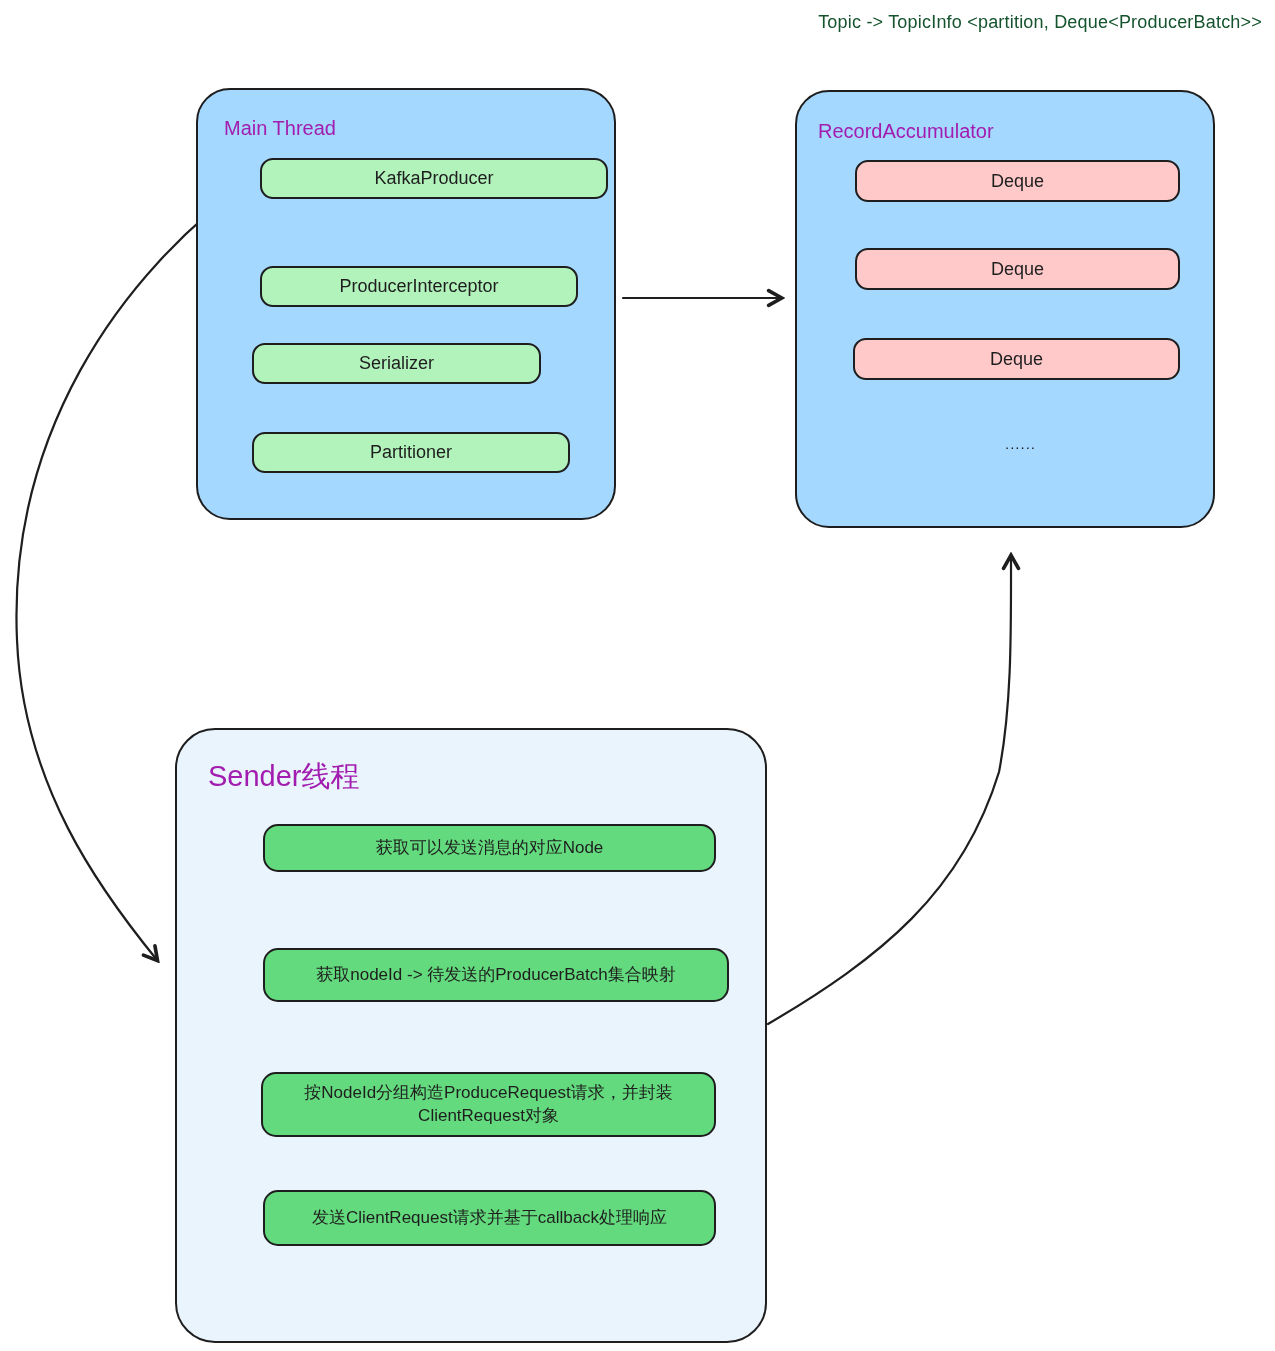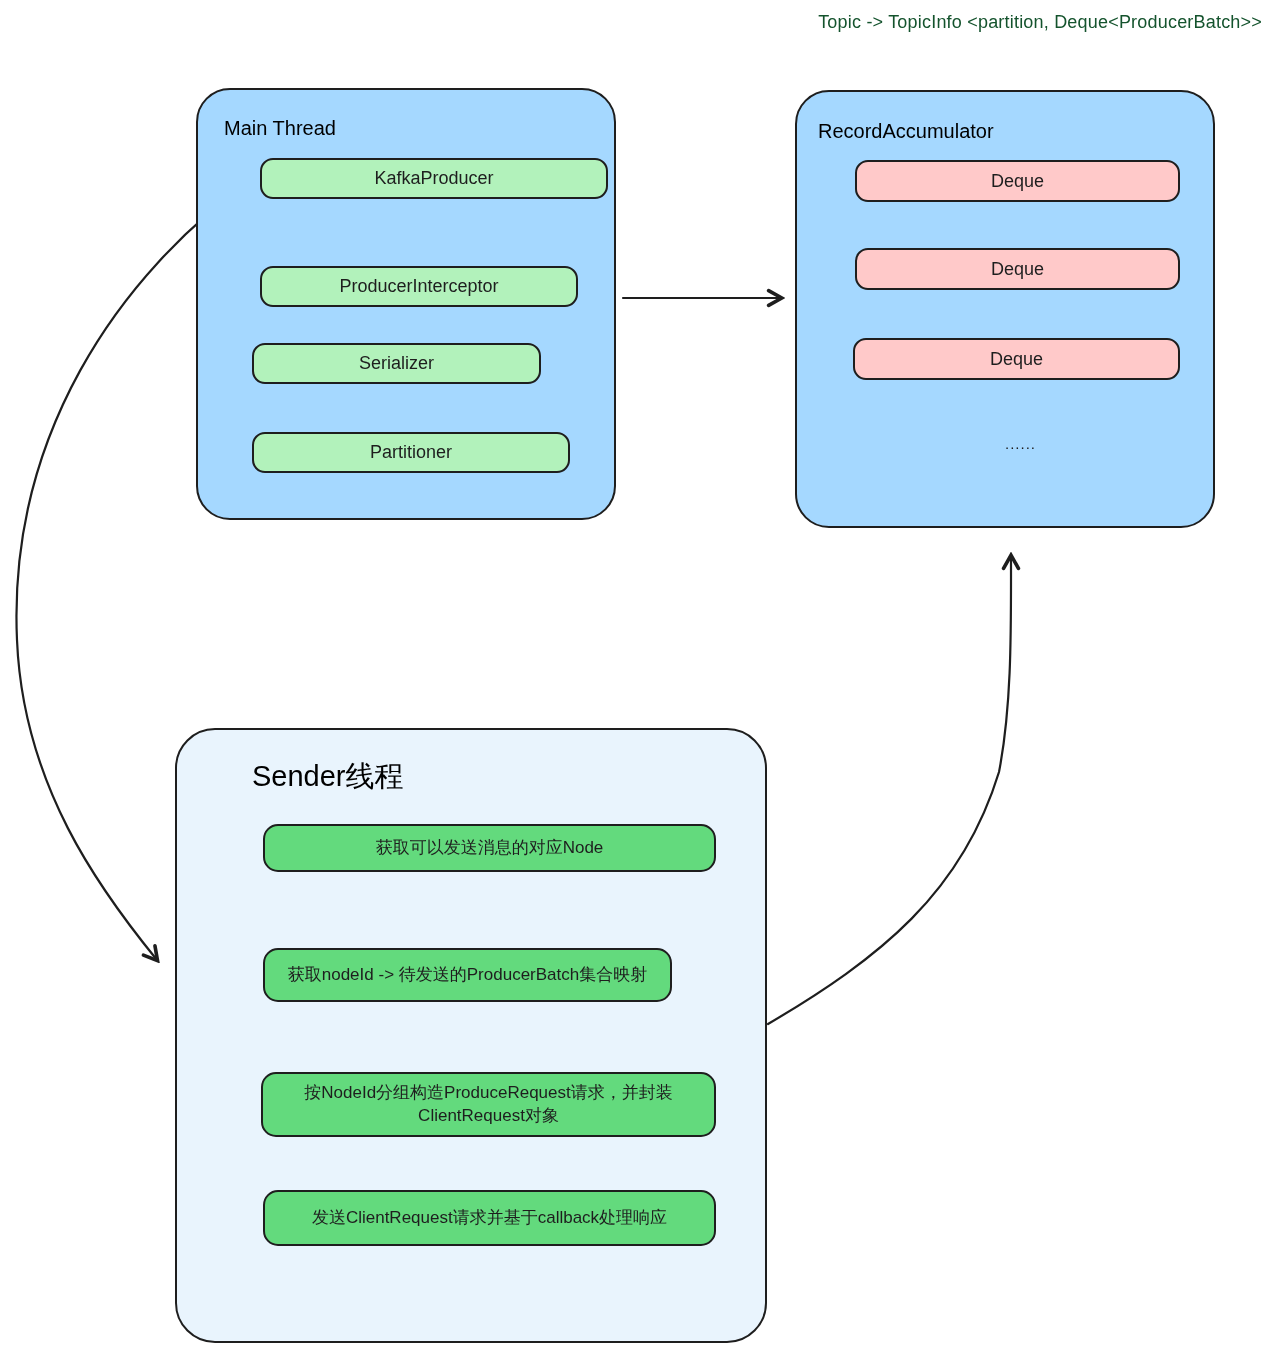--- a/index.html
+++ b/index.html
@@ -50,21 +50,21 @@
     background:var(--container-blue);
     border-radius:34px;
   }
   .light-blue{
     background:var(--container-light-blue);
     border-radius:40px;
   }
   .group-title{
     position:absolute;
     font-size:20px;
-    color:#000000;
+    color:#a21caf;
     white-space:nowrap;
   }
   .group-title.large{
     font-size:29px;
   }
   .node{
     position:absolute;
     display:flex;
     align-items:center;
     justify-content:center;
@@ -119,20 +119,20 @@
 
   <section class="container big-blue" style="left:795px;top:90px;width:420px;height:438px;padding-left:24px;">
     <div class="group-title" style="left:21px;top:28px;">RecordAccumulator</div>
     <div class="node pink" style="left:58px;top:68px;width:325px;height:42px;">Deque</div>
     <div class="node pink" style="left:58px;top:156px;width:325px;height:42px;">Deque</div>
     <div class="node pink" style="left:56px;top:246px;width:327px;height:42px;">Deque</div>
     <div class="ellipsis" style="left:208px;top:343px;">......</div>
   </section>
 
   <section class="container light-blue" style="left:175px;top:728px;width:592px;height:615px;">
-    <div class="group-title large" style="left:31px;top:27px;margin-left:44px;">Sender线程</div>
+    <div class="group-title large" style="left:31px;top:27px;">Sender线程</div>
     <div class="node green" style="left:86px;top:94px;width:453px;height:48px;">获取可以发送消息的对应Node</div>
-    <div class="node green" style="left:86px;top:218px;width:409px;height:54px;">获取nodeId -&gt; 待发送的ProducerBatch集合映射</div>
+    <div class="node green" style="left:86px;top:218px;width:466px;height:54px;">获取nodeId -&gt; 待发送的ProducerBatch集合映射</div>
     <div class="node green" style="left:84px;top:342px;width:455px;height:65px;padding:4px 26px;">按NodeId分组构造ProduceRequest请求，并封装ClientRequest对象</div>
     <div class="node green" style="left:86px;top:460px;width:453px;height:56px;">发送ClientRequest请求并基于callback处理响应</div>
   </section>
 
 </div>
 
 </body></html>

